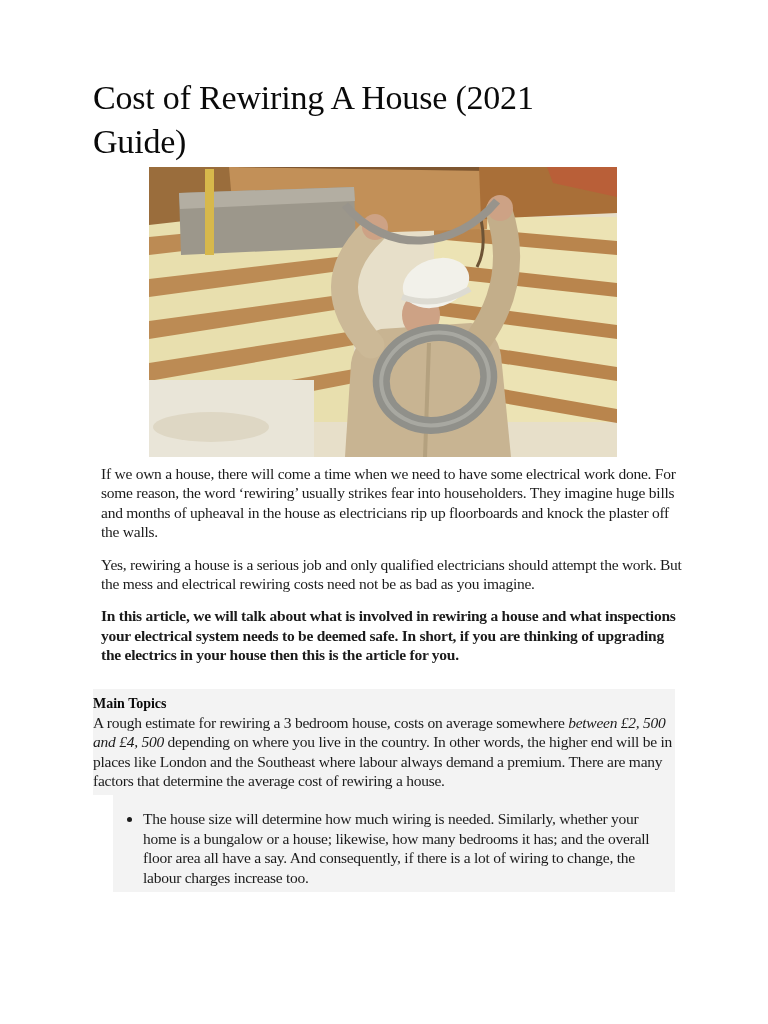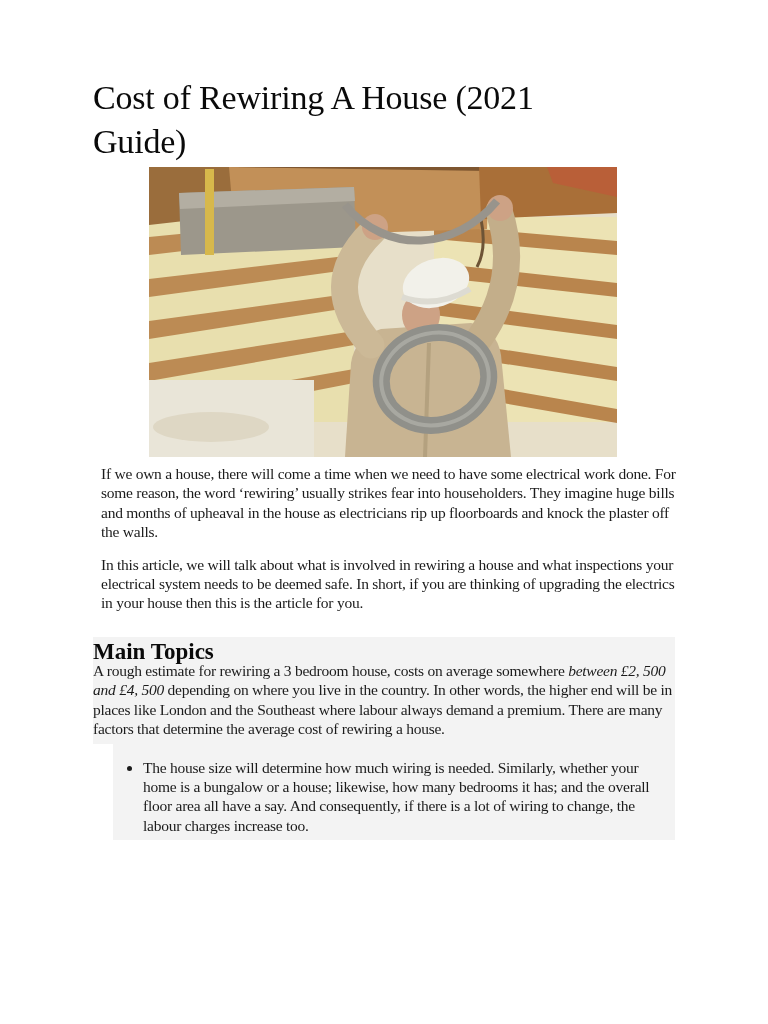--- a/index.html
+++ b/index.html
@@ -31,30 +31,30 @@
   }
   figure.photo svg { display: block; width: 100%; height: 100%; }
 
   p.body {
     margin: 0 0 13px 8px;
     font-size: 15.5px;
     line-height: 19.4px;
     letter-spacing: -0.25px;
   }
   p.first-after-photo { margin-top: 7px; }
-  p.last-intro { margin-bottom: 0; }
+  p.last-intro { margin-bottom: 0; font-weight: bold; }
 
   .section-a {
     margin-top: 24px;
     width: 582px;
     background: #f3f3f3;
     padding: 6px 0 5px 0;
   }
   .main-topics-label {
-    font-size: 23px;
+    font-size: 14px;
     line-height: 18px;
     font-weight: 700;
     color: #0a0a0a;
   }
   h2.section-heading {
     margin: 0 0 2px 0;
     font-size: 30px;
     line-height: 32px;
     font-weight: 400;
     letter-spacing: -0.2px;
@@ -137,20 +137,21 @@
         <ellipse cx="272" cy="148" rx="19" ry="22" fill="#cda285"></ellipse>
         <ellipse cx="287" cy="116" rx="34" ry="24" fill="#f2f1ea" transform="rotate(-18 287 116)"></ellipse>
         <path d="M 253 130 Q 287 142 321 122" stroke="#dddbd2" stroke-width="6" fill="none"></path>
 
         <ellipse cx="286" cy="212" rx="54" ry="46" fill="none" stroke="#90908a" stroke-width="17" transform="rotate(-12 286 212)"></ellipse>
         <ellipse cx="286" cy="212" rx="54" ry="46" fill="none" stroke="#a8a8a1" stroke-width="4" transform="rotate(-12 286 212)"></ellipse>
       </svg>
     </figure>
 
     <p class="body first-after-photo">If we own a house, there will come a time when we need to have some electrical work done. For some reason, the word ‘rewiring’ usually strikes fear into householders. They imagine huge bills and months of upheaval in the house as electricians rip up floorboards and knock the plaster off the walls.</p>
+    <p class="body">Yes, rewiring a house is a serious job and only qualified electricians should attempt the work. But the mess and electrical rewiring costs need not be as bad as you imagine.</p>
     <p class="body last-intro">In this article, we will talk about what is involved in rewiring a house and what inspections your electrical system needs to be deemed safe. In short, if you are thinking of upgrading the electrics in your house then this is the article for you.</p>
 
     <div class="section-a">
       <div class="main-topics-label">Main Topics</div>
       <p class="body intro"><span>A rough estimate for rewiring a 3 bedroom house, costs on average somewhere </span><em class="money">between £2, 500 and £4, 500</em><span> depending on where you live in the country. In other words, the higher end will be in places like London and the Southeast where labour always demand a premium. There are many factors that determine the average cost of rewiring a house.</span></p>
     </div>
 
     <div class="section-b">
       <ul>
         <li><b>The house size</b><span> will determine how much wiring is needed. Similarly, whether your home is a bungalow or a house; likewise, how many bedrooms it has; and the overall floor area all have a say. And consequently, if there is a lot of wiring to change, the labour charges increase too.</span></li>

